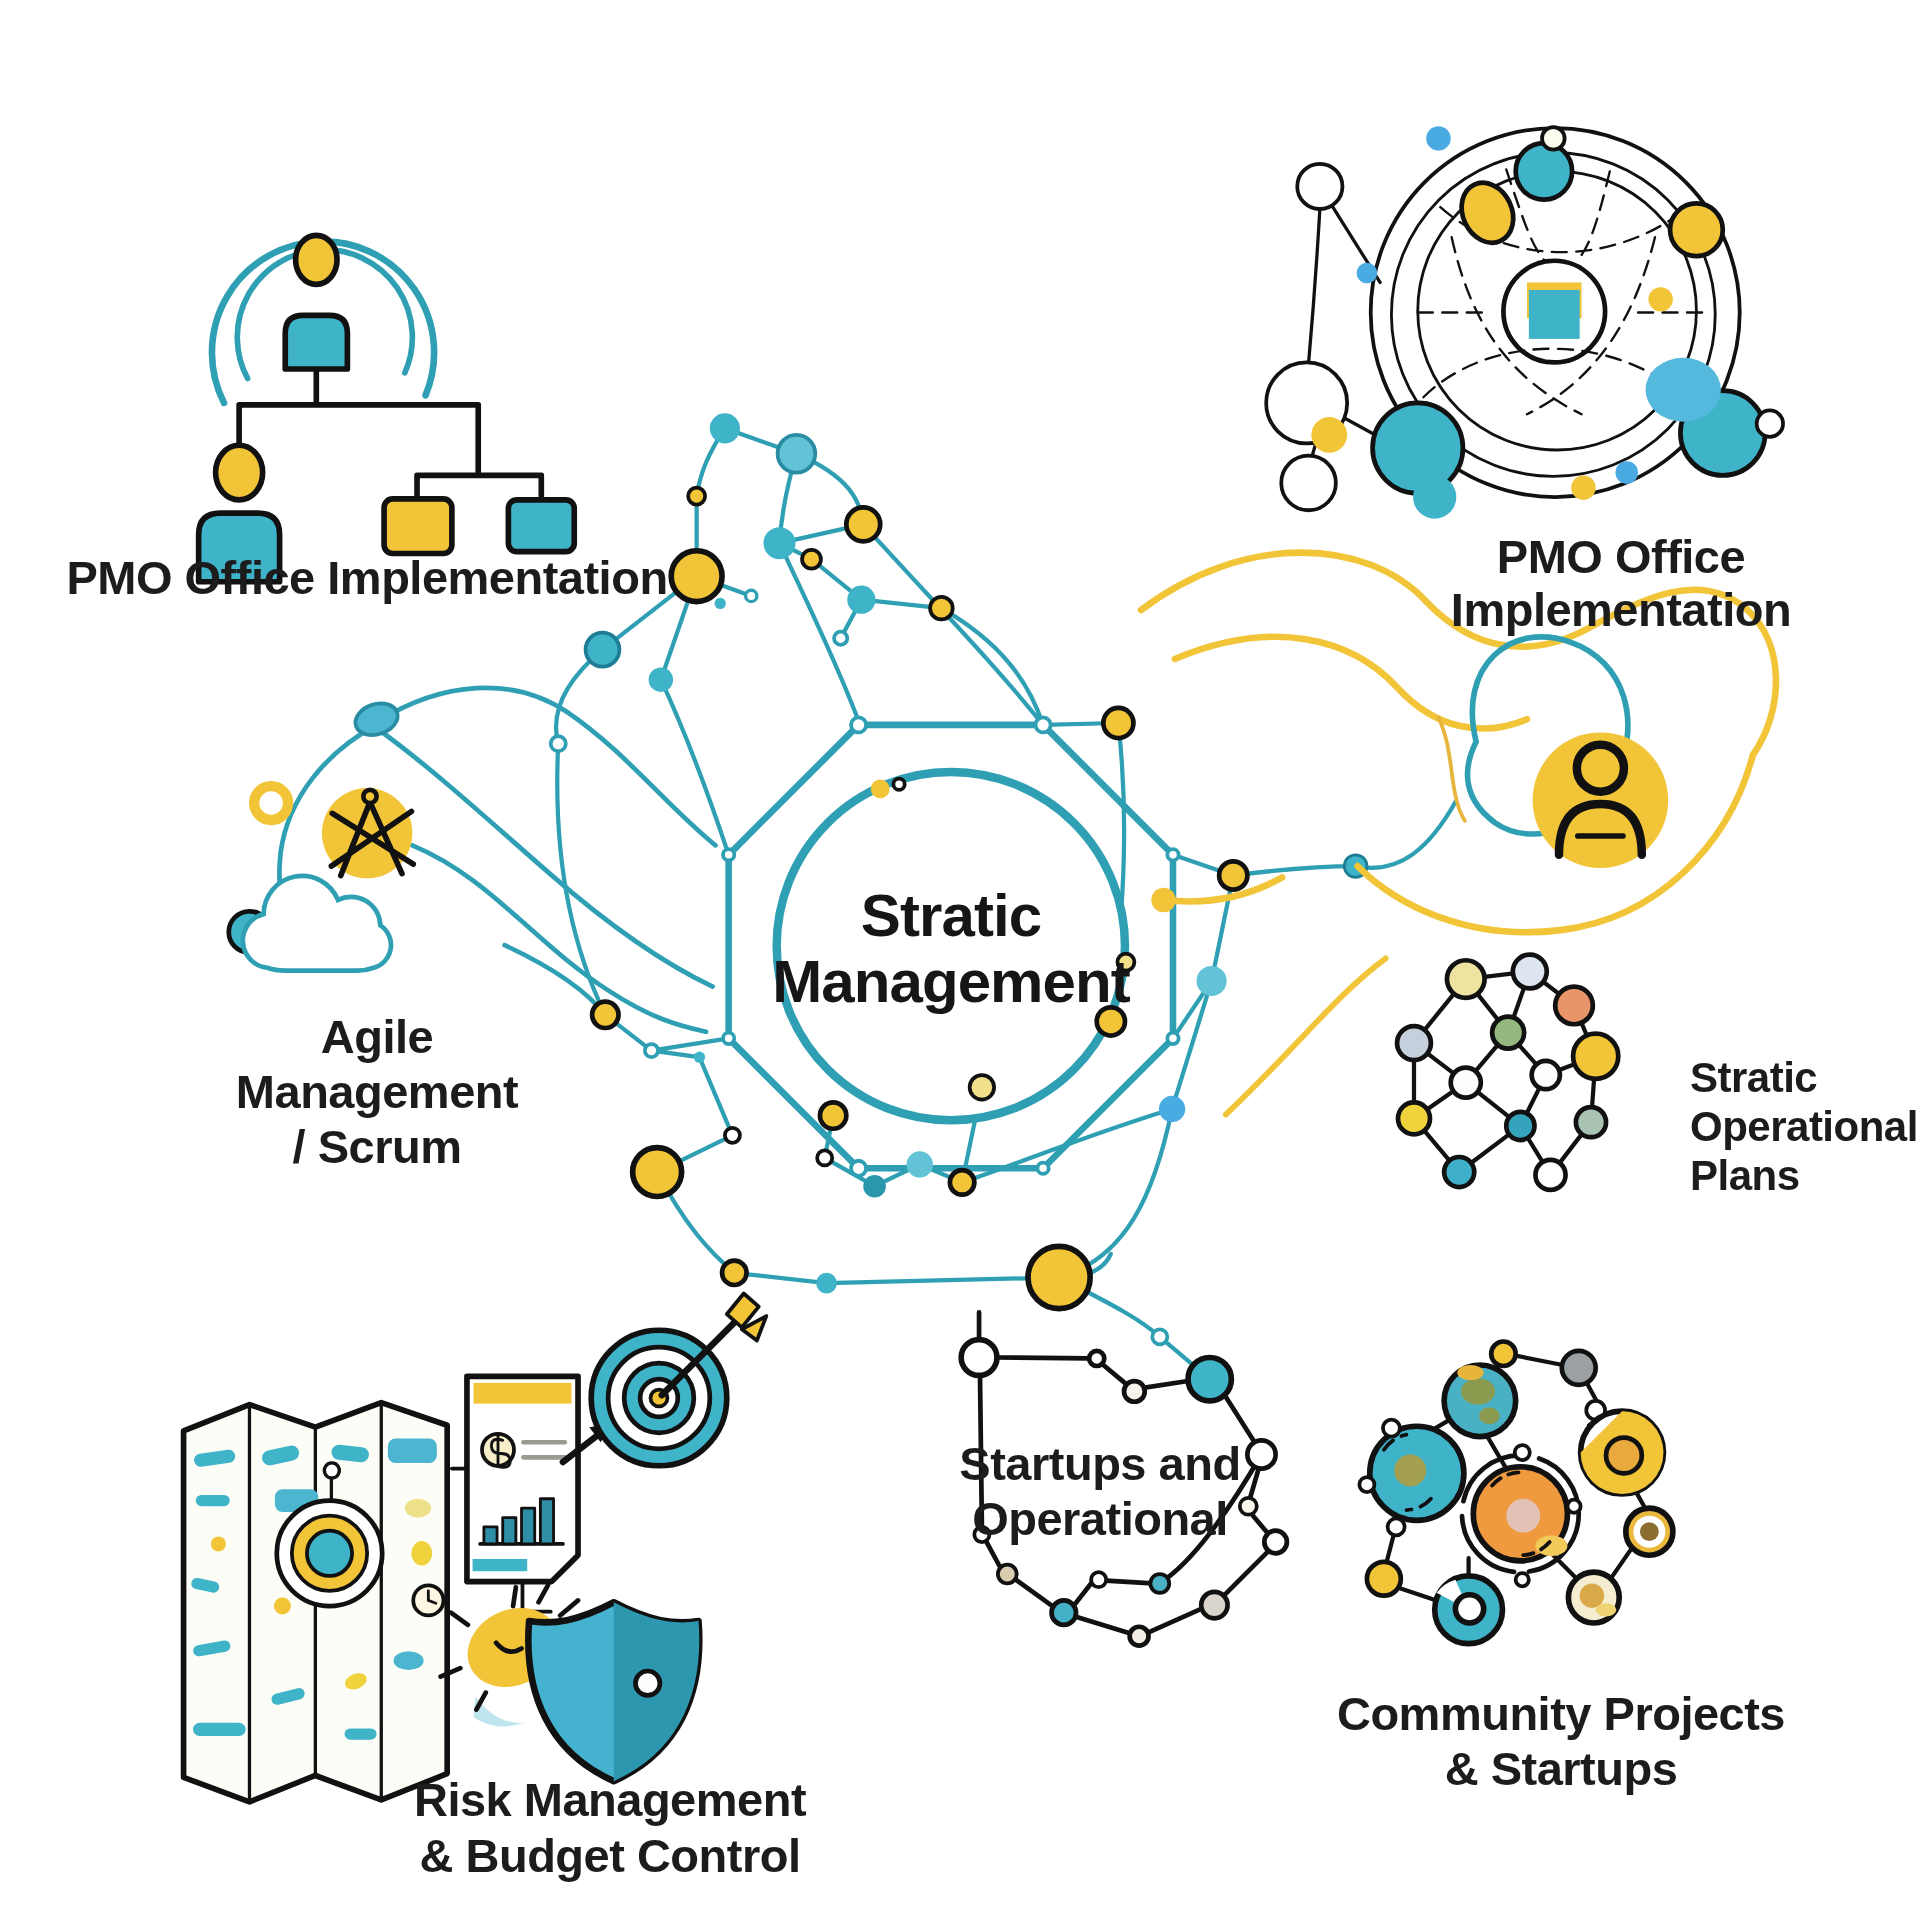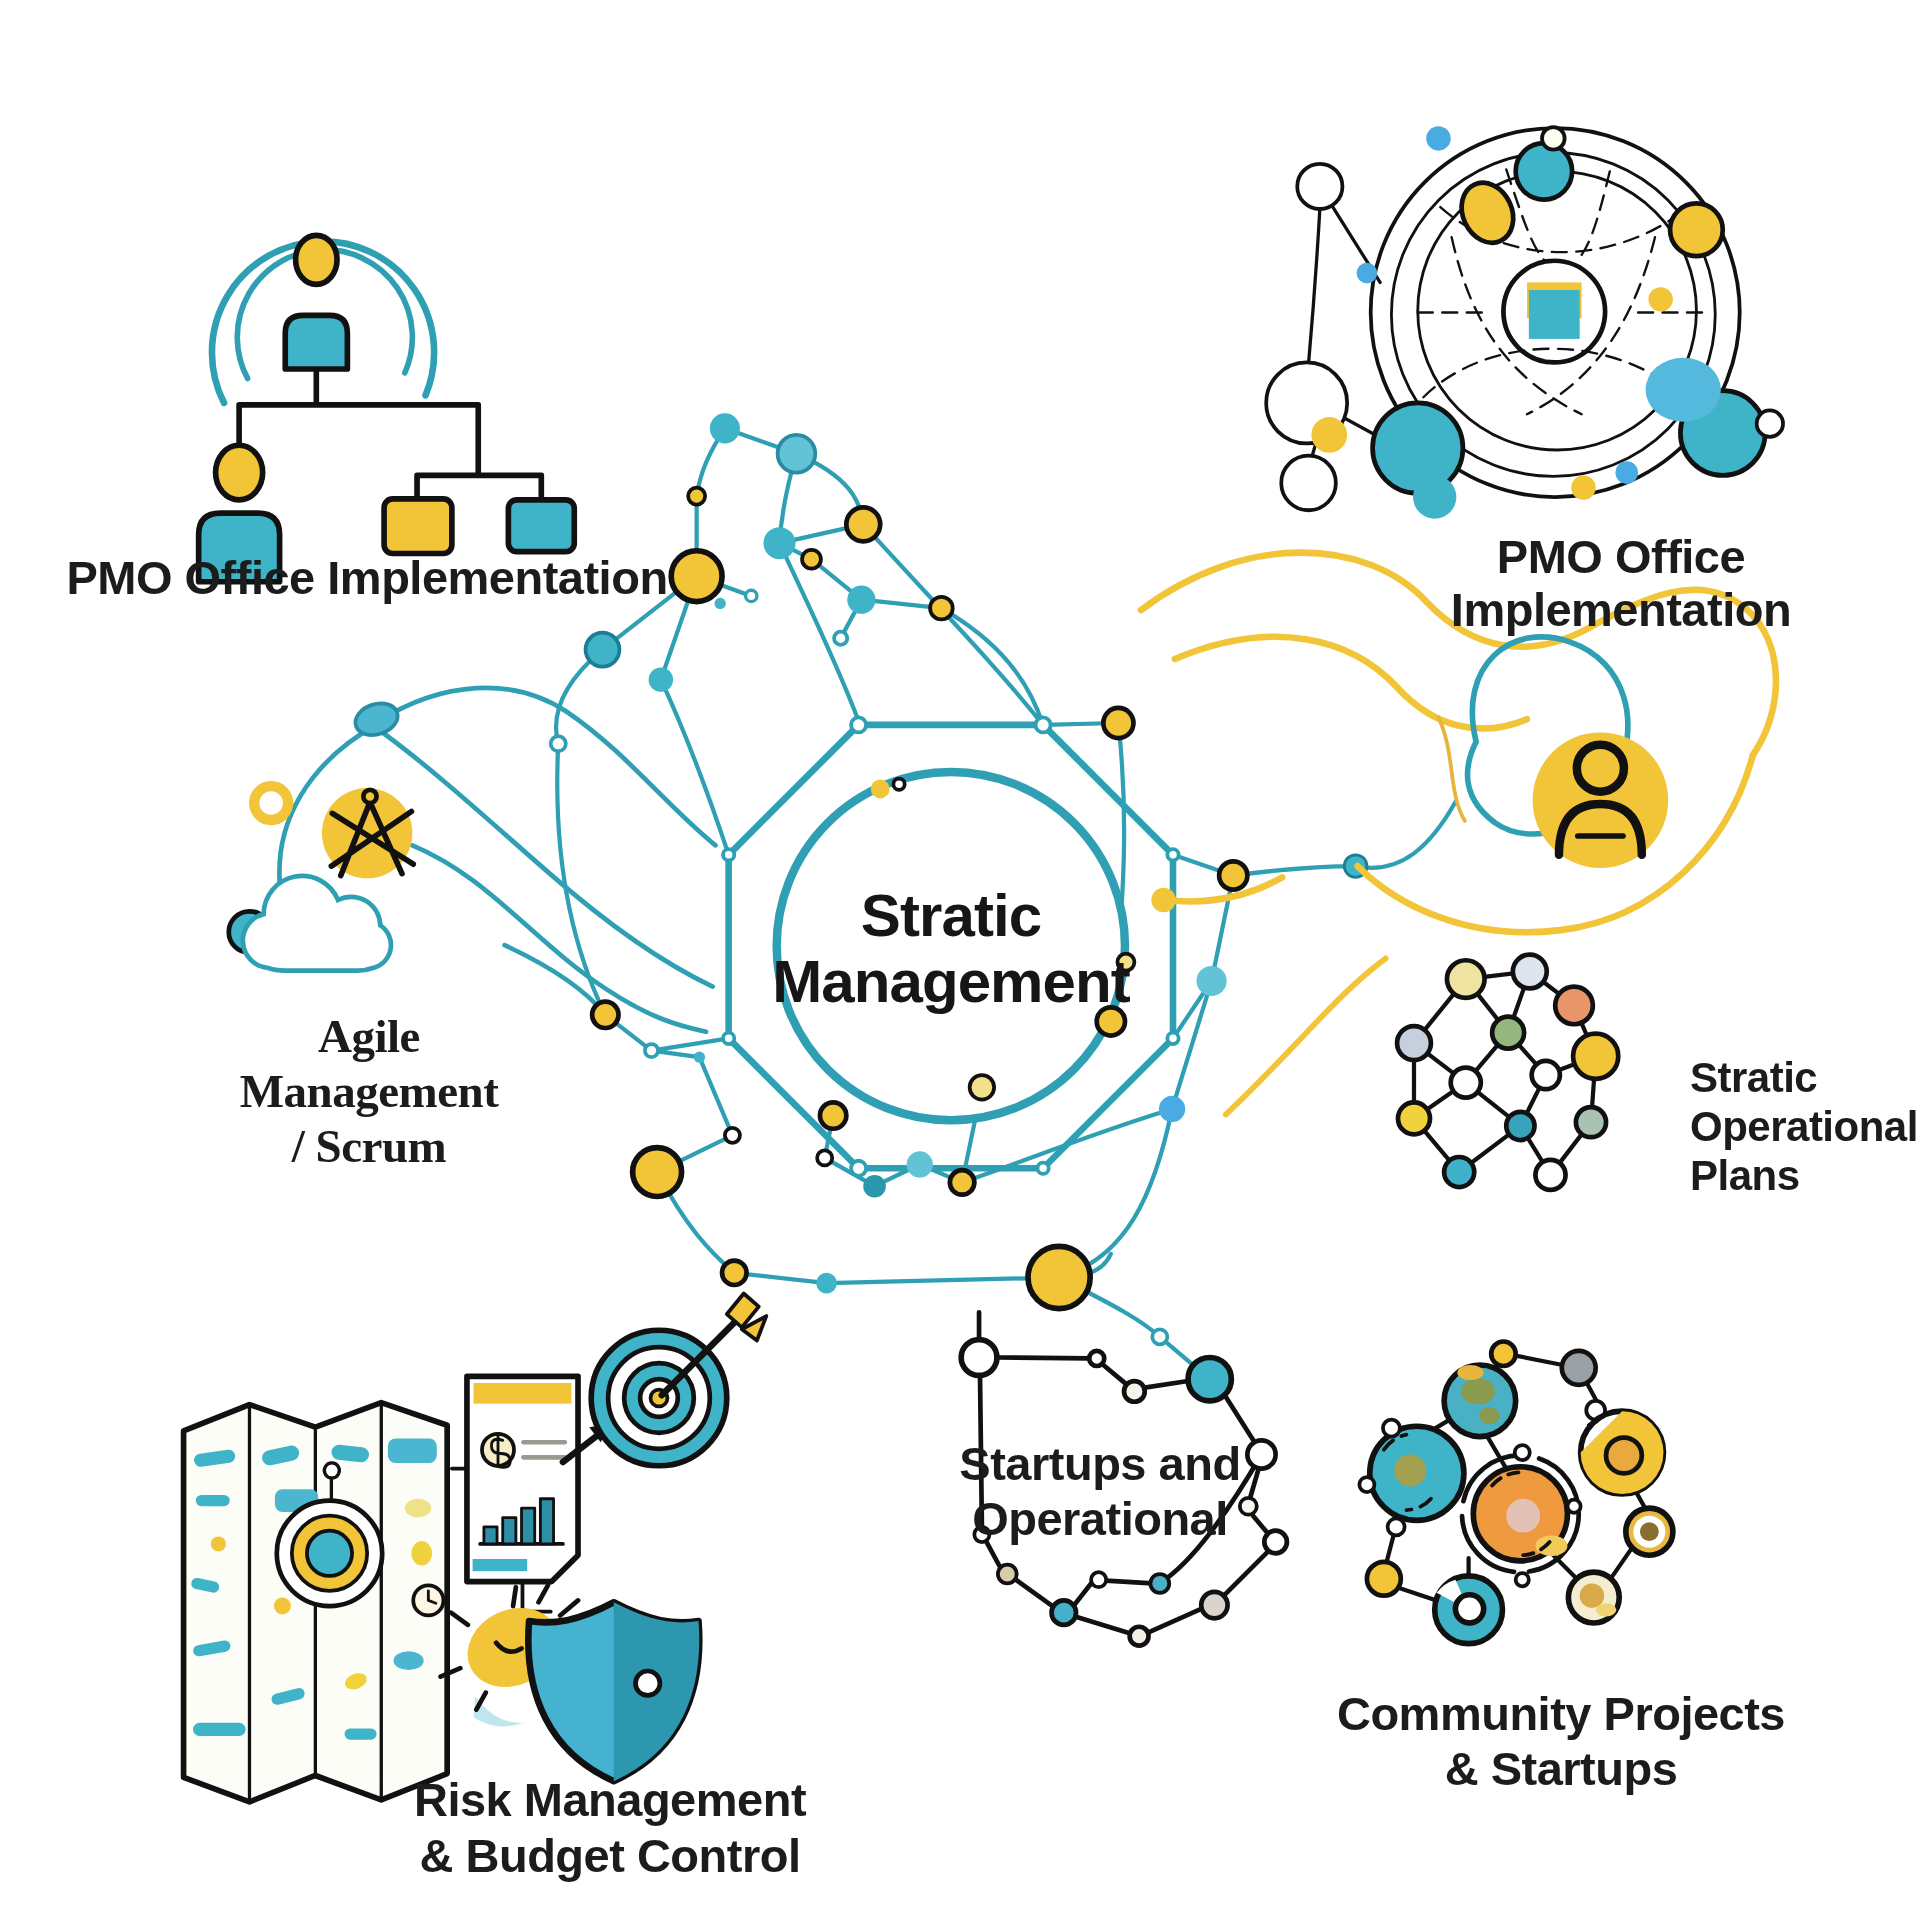--- a/index.html
+++ b/index.html
@@ -349,21 +349,21 @@
 </svg>
 
   <div class="center-label" style="left:951px;top:883px;width:395px;">Stratic
 Management</div>
 
   <div class="label" style="left:367px;top:551px;width:603px;">PMO Office Implementation</div>
 
   <div class="label" style="left:1621px;top:530px;width:527px;">PMO Office
 Implementation</div>
 
-  <div class="label" style="left:369px;top:1009px;width:490px;line-height:55px;font-family:Liberation Serif, serif;">Agile
+  <div class="label" style="left:377px;top:1009px;width:490px;line-height:55px;">Agile
 Management
 / Scrum</div>
 
   <div class="label left-align" style="left:1646px;top:1053px;width:282px;font-size:42px;line-height:49px;">Stratic
 Operational
 Plans</div>
 
   <div class="label" style="left:1100px;top:1436px;width:490px;line-height:55px;">Startups and
 Operational</div>
 

